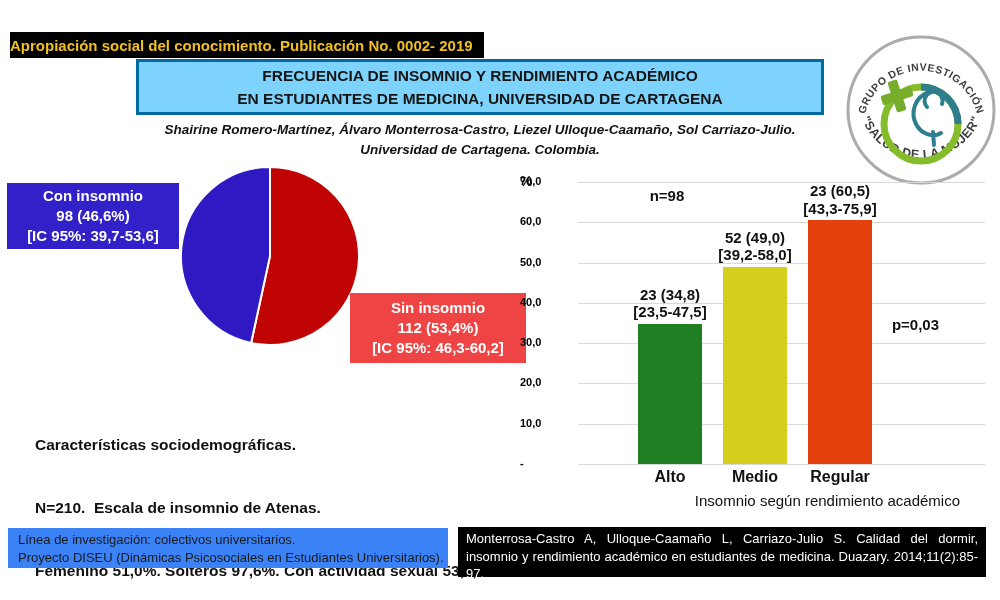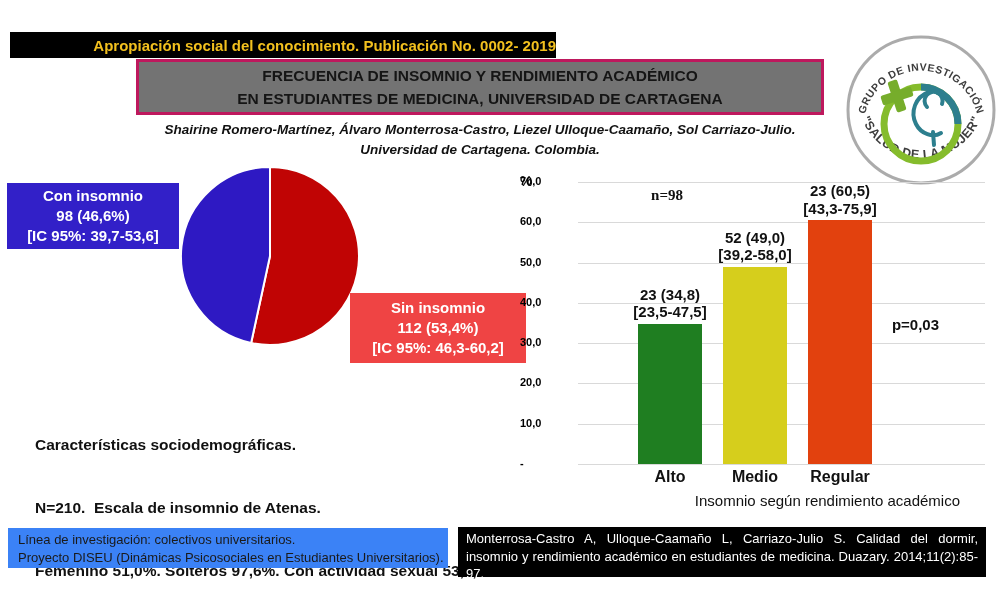--- a/index.html
+++ b/index.html
@@ -1,40 +1,40 @@
 <!DOCTYPE html>
 <html><head>
 <meta charset="utf-8">
 <style>
   html,body{margin:0;padding:0;background:#e8e8e8;}
   .canvas{position:relative;width:1000px;height:600px;background:#ffffff;overflow:hidden;
           font-family:"Liberation Sans", sans-serif;color:#111;}
   .abs{position:absolute;}
-  .banner{left:10px;top:32px;width:546px;height:26px;background:#000;color:#f2c01e;
-          font-weight:700;font-size:15px;display:flex;align-items:center;justify-content:flex-end;
+  .banner{left:10px;top:32px;width:474px;height:26px;background:#000;color:#f2c01e;
+          font-weight:700;font-size:15px;display:flex;align-items:center;justify-content:flex-start;
           white-space:nowrap;}
-  .titlebox{left:136px;top:59px;width:688px;height:56px;border:3px solid #be185d;background:#737373;
+  .titlebox{left:136px;top:59px;width:688px;height:56px;border:3px solid #0369a1;background:#7dd3fc;
             box-sizing:border-box;display:flex;flex-direction:column;align-items:center;justify-content:center;
             font-weight:700;font-size:15.5px;line-height:1.5;color:#151515;white-space:nowrap;}
   .authors{left:100px;top:120px;width:760px;text-align:center;font-weight:700;font-style:italic;
            font-size:13.5px;line-height:1.45;white-space:nowrap;}
   .pie-svg{left:175px;top:161px;}
   .pielabel{color:#fff;font-weight:700;font-size:15px;line-height:1.35;display:flex;flex-direction:column;
             align-items:center;justify-content:center;text-align:center;white-space:nowrap;}
   .pielabel.con{left:7px;top:183px;width:172px;height:66px;}
   .pielabel.sin{left:350px;top:293px;width:176px;height:70px;}
   .gridline{position:absolute;left:578px;width:407px;height:1px;background:#d9d9d9;}
   .ytick{position:absolute;left:520px;width:46px;font-size:11px;font-weight:700;color:#000;}
   .unit{left:520px;top:173px;font-size:14px;font-weight:700;}
   .bar{position:absolute;}
   .barlabel{position:absolute;text-align:center;font-weight:700;font-size:15px;line-height:1.15;white-space:nowrap;}
   .xcat{position:absolute;top:468px;text-align:center;font-weight:700;font-size:16px;}
   .xtitle{left:560px;top:492px;width:400px;text-align:right;font-weight:400;font-size:15px;white-space:nowrap;}
   .ann{font-weight:700;font-size:15px;text-align:center;}
-  .ann-n{left:622px;top:187px;width:90px;font-family:Liberation Serif, serif;}
+  .ann-n{left:622px;top:187px;width:90px;}
   .ann-p{left:868px;top:316px;width:95px;}
   .socio{left:35px;top:392px;font-weight:700;font-size:15.5px;line-height:21px;white-space:pre;}
   .footer-left{left:8px;top:528px;width:440px;height:40px;background:#3b82f6;box-sizing:border-box;
                padding:3px 10px;font-size:13px;line-height:1.4;color:#1a1a1a;white-space:nowrap;}
   .footer-right{left:458px;top:527px;width:528px;height:50px;background:#000;color:#fff;box-sizing:border-box;
                 padding:3px 8px;font-size:13px;line-height:1.35;text-align:justify;}
   .logo-svg{left:845px;top:34px;}
 </style>
 </head>
 <body>

